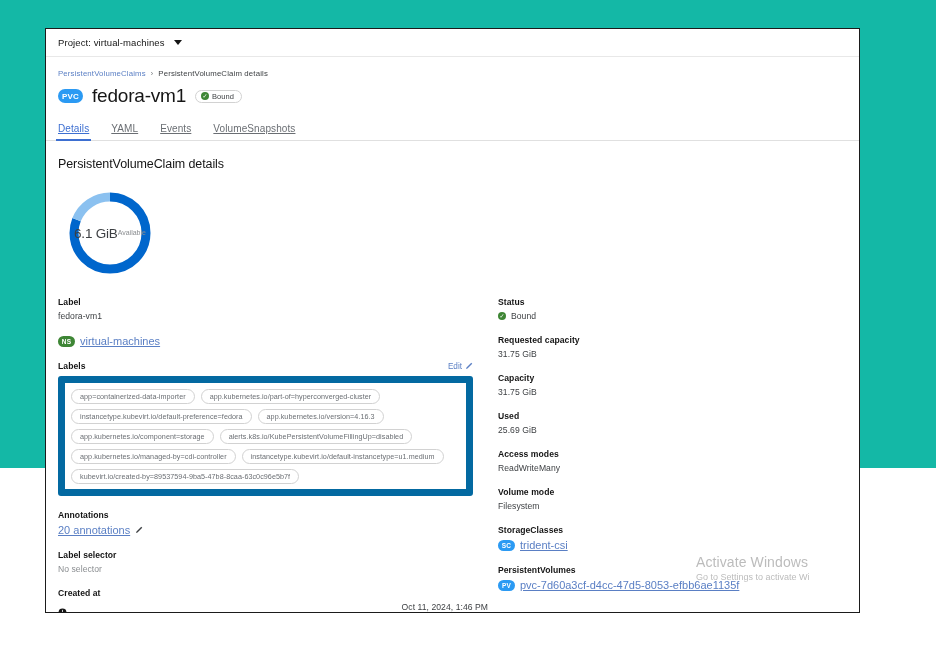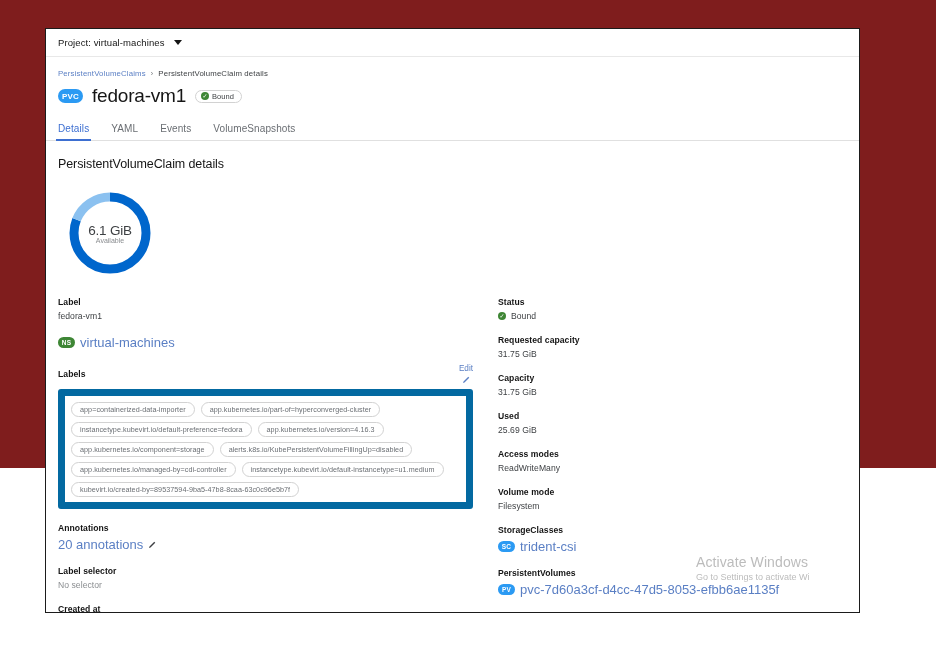--- a/index.html
+++ b/index.html
@@ -9,21 +9,21 @@
     width: 936px;
     height: 648px;
     overflow: hidden;
     font-family: "Liberation Sans", sans-serif;
   }
 
   #page {
     position: relative;
     width: 936px;
     height: 468px;
-    background: #7f1d1d;
+    background: #14b8a6;
   }
 
   
   .console-card {
     position: absolute;
     left: 45px;
     top: 28px;
     width: 815px;
     height: 585px;
     background: #ffffff;
@@ -128,20 +128,21 @@
     padding: 10px 0 0 12px;
     border-bottom: 1px solid #e0e0e0;
     margin-top: 6px;
   }
   .tab {
     font-size: 10px;
     color: #6a6e73;
     padding-bottom: 6px;
     position: relative;
     letter-spacing: 0.1px;
+    text-decoration: underline;
   }
   .tab.active {
     color: #3d6fd1;
     font-weight: normal;
   }
   .tab.active::after {
     content: "";
     position: absolute;
     left: -2px; right: -2px; bottom: -1px;
     height: 2px;
@@ -164,21 +165,21 @@
     margin-top: 16px;
     margin-left: 6px;
     width: 92px;
     height: 92px;
     position: relative;
   }
   .donut-center {
     position: absolute;
     inset: 0;
     display: flex;
-    flex-direction: column;
+    flex-direction: row;
     align-items: center;
     justify-content: center;
     pointer-events: none;
   }
   .donut-value {
     font-size: 13.5px;
     color: #3c3f42;
     letter-spacing: -0.2px;
   }
   .donut-label {
@@ -224,39 +225,39 @@
     background: #2b9af3;
     width: 17px; height: 11px;
     font-size: 6.5px;
   }
   .badge-pv {
     background: #2b9af3;
     width: 17px; height: 11px;
     font-size: 6.5px;
   }
   .link-text {
-    font-size: 13px;
+    font-size: 11px;
     color: #5a7fc4;
+    text-decoration: underline;
   }
 
   
   .labels-header {
     display: flex;
     justify-content: space-between;
     align-items: center;
     width: 415px;
     gap: 34px;
   }
   .edit-link {
     font-size: 8.2px;
     color: #5a7fc4;
     display: inline-flex;
     align-items: center;
     gap: 3px;
-    flex-direction: column;
   }
   .pencil {
     display: inline-block;
     width: 8px; height: 8px;
     position: relative;
   }
   .pencil svg { display: block; }
 
   .labels-box {
     margin-top: 5px;

